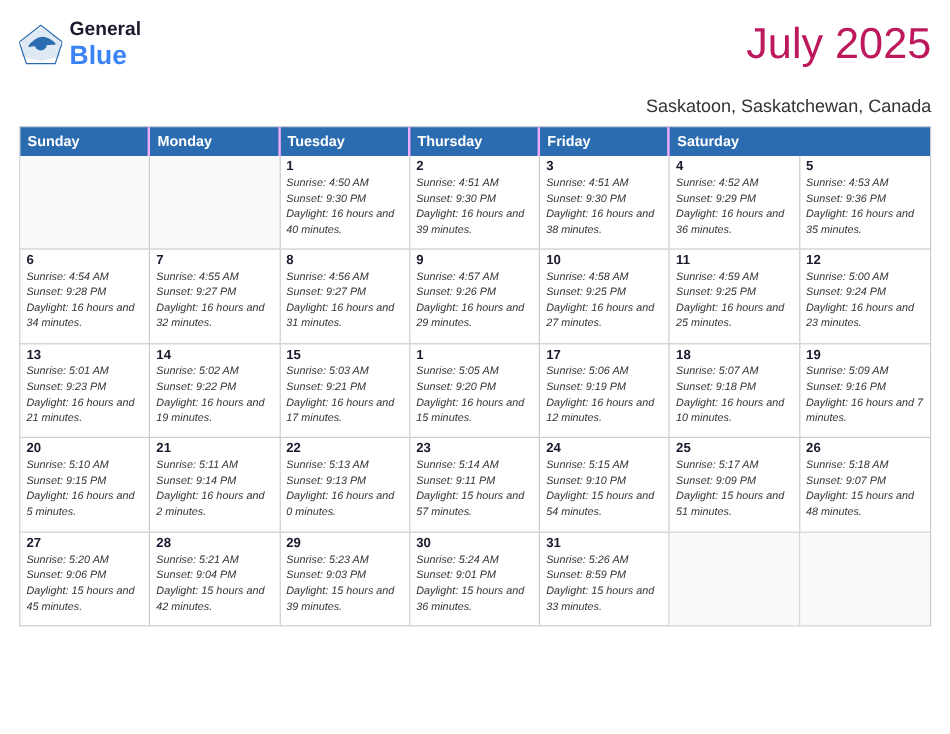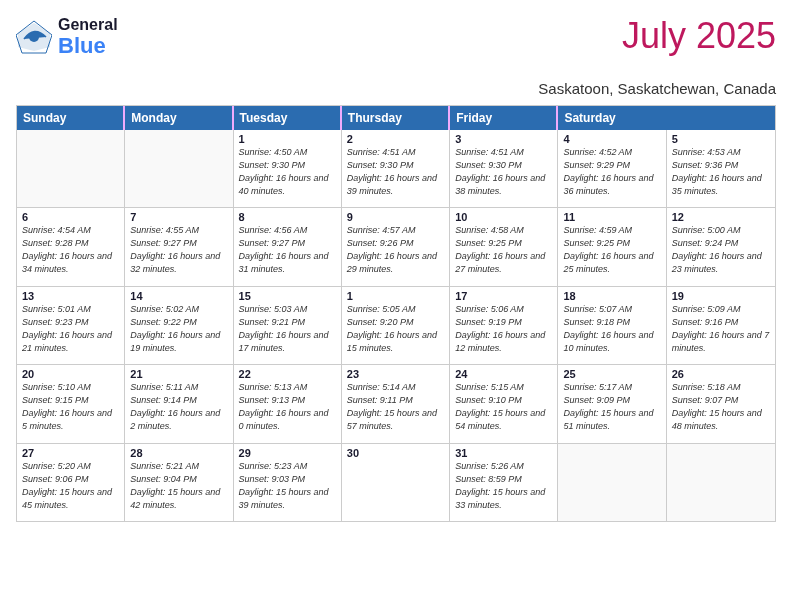--- a/index.html
+++ b/index.html
@@ -358,20 +358,24 @@
           </div>
           <div class="cal-cell">
             <div class="day-num">29</div>
             <div class="day-info">Sunrise: 5:23 AM
 Sunset: 9:03 PM
 Daylight: 15 hours
 and 39 minutes.</div>
           </div>
           <div class="cal-cell">
             <div class="day-num">30</div>
+            <div class="day-info">Sunrise: 5:24 AM
+Sunset: 9:01 PM
+Daylight: 15 hours
+and 36 minutes.</div>
           </div>
           <div class="cal-cell">
             <div class="day-num">31</div>
             <div class="day-info">Sunrise: 5:26 AM
 Sunset: 8:59 PM
 Daylight: 15 hours
 and 33 minutes.</div>
           </div>
           <div class="cal-cell empty"></div>
           <div class="cal-cell empty"></div>

